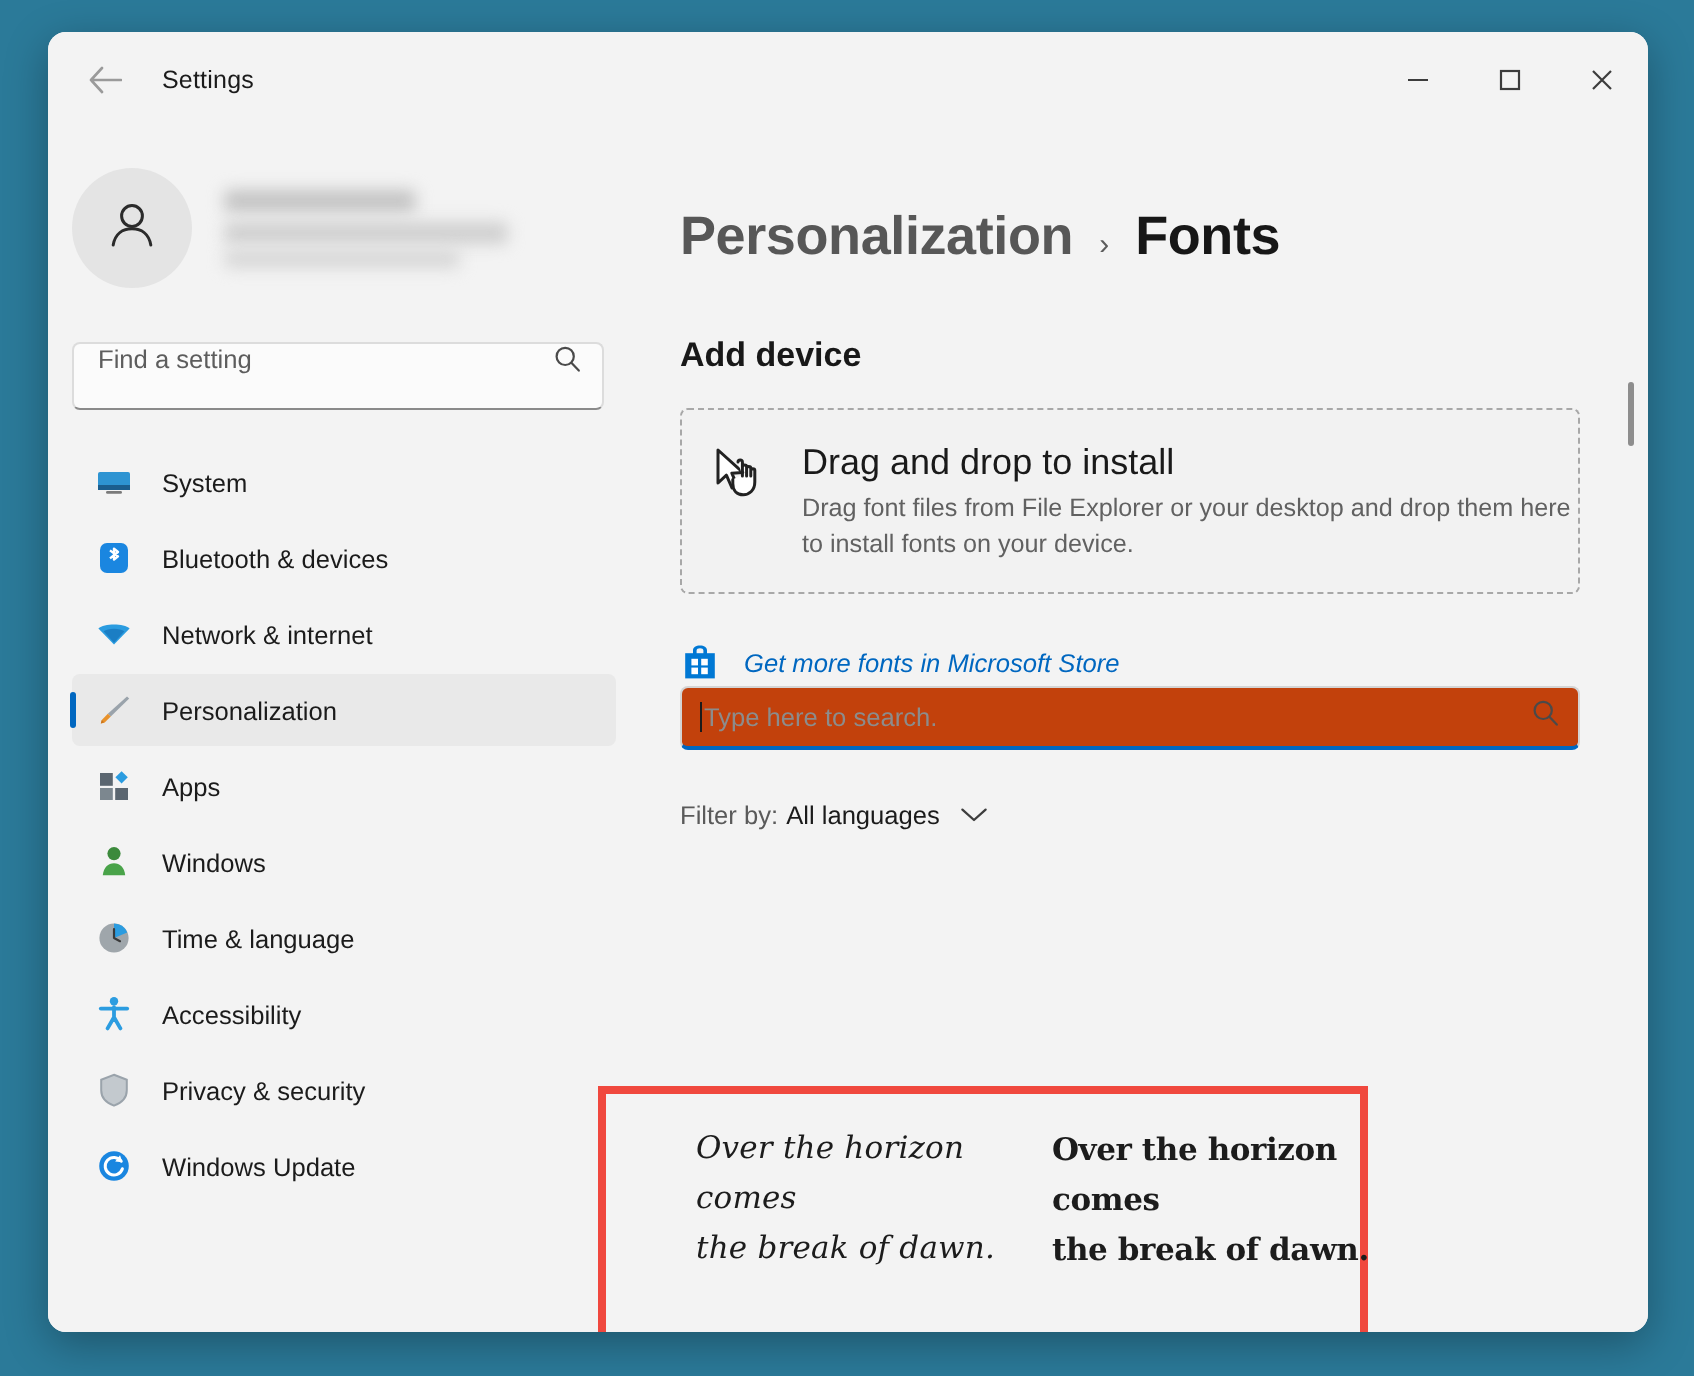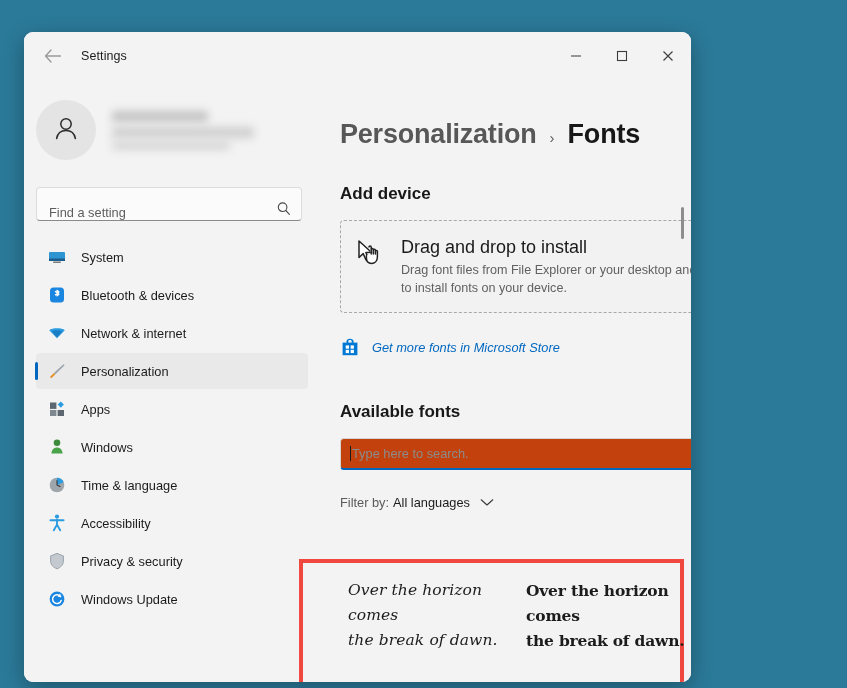--- a/index.html
+++ b/index.html
@@ -6,22 +6,22 @@
   html, body {
     width: 847px; height: 688px;
     font-family: "Liberation Sans", sans-serif;
     overflow: hidden;
   }
   body { background: #2b7a99; position: relative; }
 
   
   #settings-window {
     position: absolute;
-    left: 24px; top: 32px;
-    width: 667px; height: 650px;
+    left: 24px; top: 16px;
+    width: 800px; height: 650px;
     background: #f3f3f3;
     border-radius: 9px 9px 9px 9px;
     box-shadow: 0 6px 22px rgba(0,0,0,0.30);
     overflow: hidden;
     display: flex;
     flex-direction: column;
   }
 
   
   #titlebar {
@@ -89,21 +89,21 @@
   .blur-mail { height: 11px; width: 142px; background:#cfcfcf; }
   .blur-mail2 { height: 9px; width: 118px; margin-top: 3px; background:#d6d6d6; }
 
   #find-setting-box {
     margin: 24px 0 0 12px;
     width: 266px; height: 34px;
     background: #fbfbfb;
     border: 1px solid #dcdcdc;
     border-bottom: 1px solid #8a8a8a;
     border-radius: 4px;
-    display: flex; align-items: flex-end;
+    display: flex; align-items: flex-start;
     padding: 0 10px 0 12px;
   }
   #find-setting-input {
     flex: 1 1 auto; border: none; outline: none;
     background: transparent;
     font-family: "Liberation Sans", sans-serif;
     font-size: 12.8px; color: #1b1b1b;
   }
   #find-setting-input::placeholder { color: #5d5d5d; }
 
@@ -471,21 +471,20 @@
             <rect x="2.6" y="5.6" width="14.8" height="12.6" fill="#0078d4"></rect>
             <rect x="5.7" y="8.4" width="3.3" height="3.3" fill="#ffffff"></rect>
             <rect x="10.6" y="8.4" width="3.3" height="3.3" fill="#ffffff"></rect>
             <rect x="5.7" y="12.8" width="3.3" height="3.3" fill="#ffffff"></rect>
             <rect x="10.6" y="12.8" width="3.3" height="3.3" fill="#ffffff"></rect>
           </svg>
         </span>
         <span id="store-link-text">Get more fonts in Microsoft Store</span>
       </div>
 
-      <div class="section-heading" id="available-fonts-heading">Available fonts</div>
 
       <div id="font-search-box">
         <div id="font-search-caret"></div>
         <input id="font-search-input" type="text" placeholder="Type here to search." style="">
         <span>
           <svg width="15" height="15" viewBox="0 0 15 15" fill="none">
             <circle cx="6.6" cy="6.2" r="4.3" stroke="#4a4a4a" stroke-width="1.1"></circle>
             <path d="M9.8 9.5 L13.4 13.3" stroke="#4a4a4a" stroke-width="1.1" stroke-linecap="round"></path>
           </svg>
         </span>

